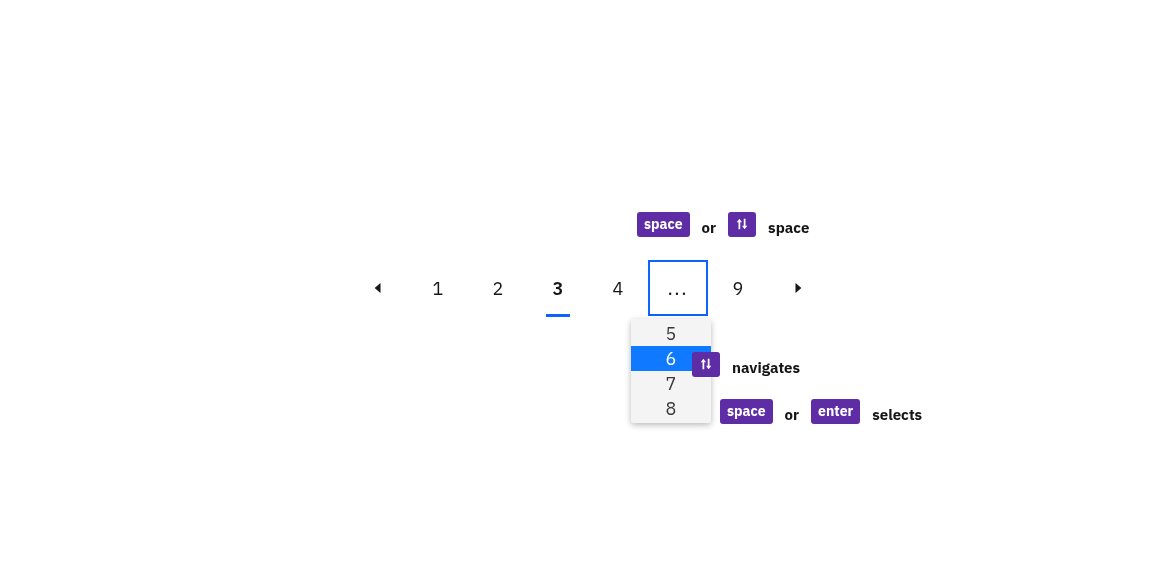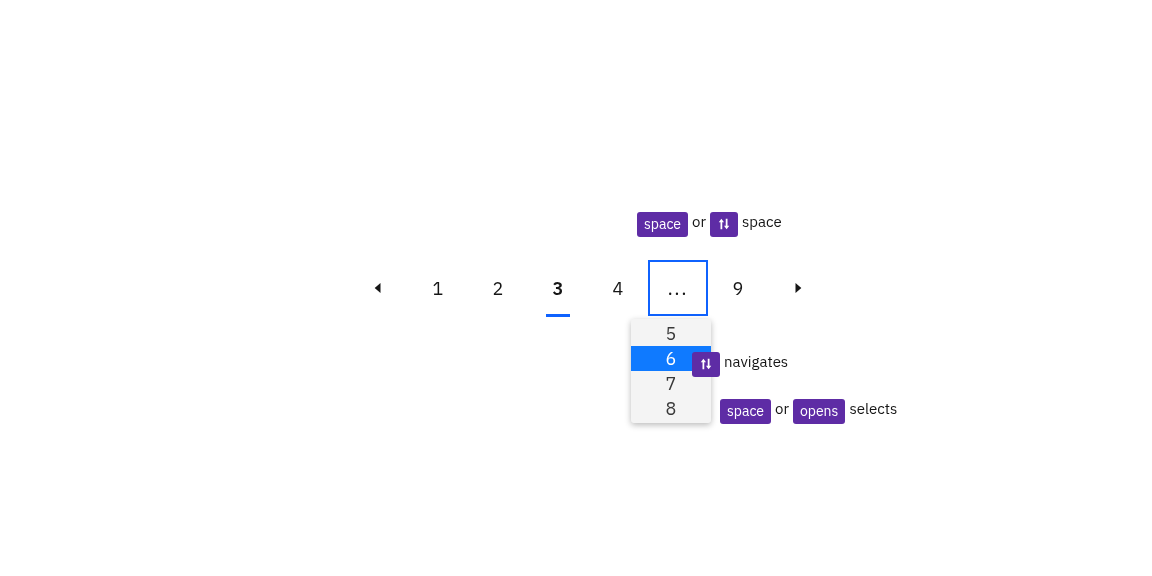--- a/index.html
+++ b/index.html
@@ -10,21 +10,21 @@
   .pg-item.current{font-weight:600;}
   .pg-item.current::after{content:"";position:absolute;bottom:-1px;width:24px;height:3px;background:#0f62fe;left:50%;transform:translateX(-50%);}
   .pg-item.overflow{font-weight:400;letter-spacing:2px;}
   .pg-item.overflow-active{border:2px solid #0f62fe;box-sizing:border-box;}
   .pg-arrow svg{width:10px;height:10px;display:block;}
   
   .overflow-menu{position:absolute;left:631px;top:319px;width:80px;background:#f4f4f4;border-radius:3px;box-shadow:0 2px 6px rgba(0,0,0,0.28);padding:2px 0;}
   .overflow-menu .opt{height:25px;display:flex;align-items:center;justify-content:center;font-size:18px;color:#393939;cursor:pointer;}
   .overflow-menu .opt.hl{background:#0f7aff;color:#fff;}
   
-  .hint{position:absolute;display:flex;align-items:flex-start;gap:4px;font-size:15px;color:#161616;}
+  .hint{position:absolute;display:flex;align-items:flex-end;gap:12px;font-size:15px;color:#161616;font-weight:bold;}
   .key{background:#5e2ca5;color:#fff;border-radius:3px;padding:3px 7px 4px;font-size:14px;line-height:1;display:inline-flex;align-items:center;justify-content:center;min-height:18px;}
   .key svg{width:14px;height:14px;display:block;}
   .hint-top{left:637px;top:212px;}
   .hint-nav{left:692px;top:352px;}
   .hint-sel{left:720px;top:399px;}
 </style>
 </head>
 <body>
 
 <div class="stage">
@@ -77,17 +77,17 @@
         <path d="M5 2 L2 6 L4 6 L4 14 L6 14 L6 6 L8 6 Z"></path>
         <path d="M11 14 L14 10 L12 10 L12 2 L10 2 L10 10 L8 10 Z"></path>
       </svg>
     </span>
     <span>navigates</span>
   </div>
 
   <div class="hint hint-sel">
     <span class="key">space</span>
     <span>or</span>
-    <span class="key">opens</span>
+    <span class="key">enter</span>
     <span>selects</span>
   </div>
 
 </div>
 
 </body></html>

